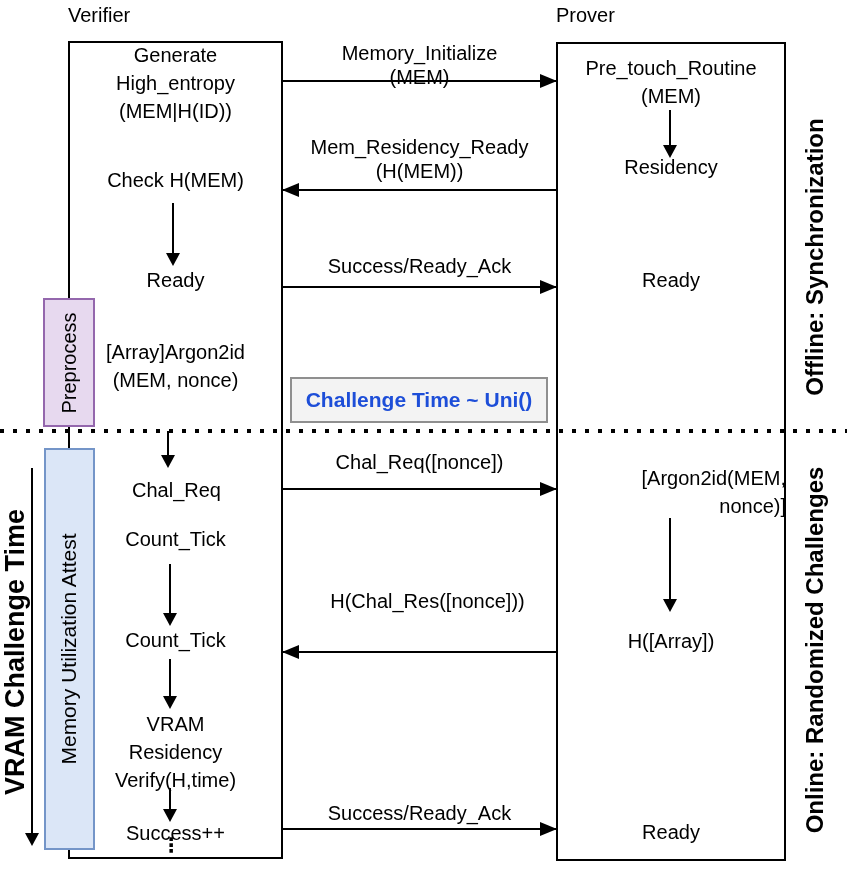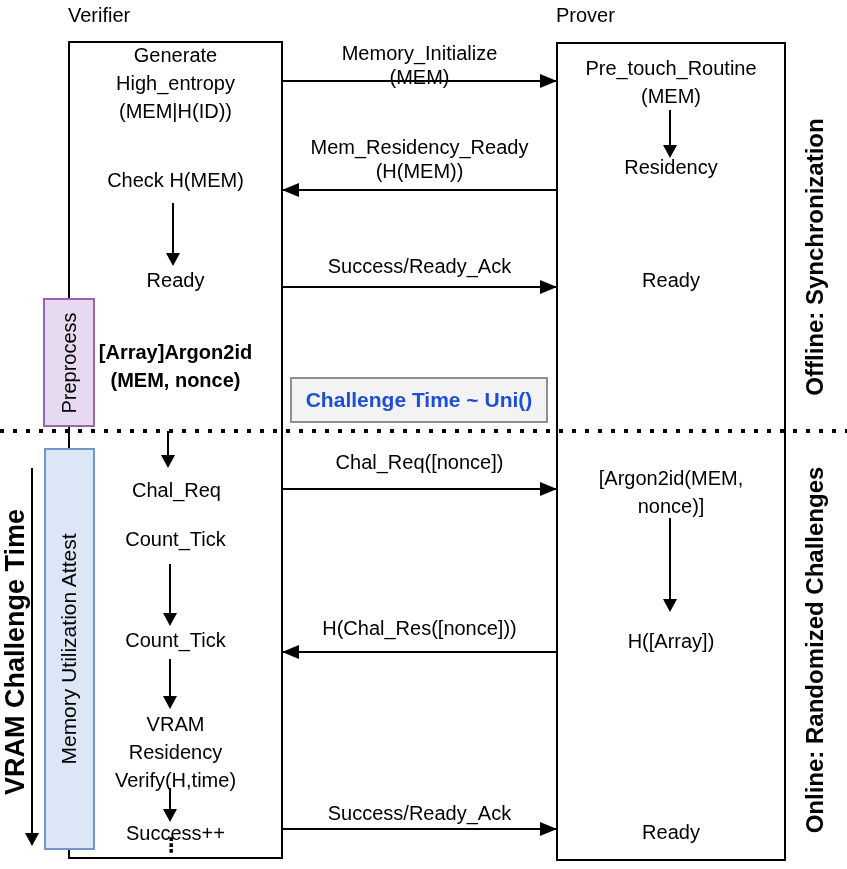--- a/index.html
+++ b/index.html
@@ -65,21 +65,21 @@
   <div class="phase-divider"></div>
 
   <div class="abs ctext" style="left:68px; top:41px; width:215px;">
     <div>Generate</div>
     <div>High_entropy</div>
     <div>(MEM|H(ID))</div>
   </div>
   <div class="abs ctext" style="left:68px; top:166px; width:215px;">Check H(MEM)</div>
   <div class="varrow" style="left:172px; top:203px; height:50px;"></div>
   <div class="abs ctext" style="left:68px; top:266px; width:215px;">Ready</div>
-  <div class="abs ctext" style="left:68px; top:338px; width:215px;font-weight:bold;">
+  <div class="abs ctext" style="left:68px; top:338px; width:215px;">
     <div>[Array]Argon2id</div>
     <div>(MEM, nonce)</div>
   </div>
   <div class="varrow" style="left:167px; top:431px; height:24px;"></div>
   <div class="abs ctext" style="left:69px; top:476px; width:215px;">Chal_Req</div>
   <div class="abs ctext" style="left:68px; top:525px; width:215px;">Count_Tick</div>
   <div class="varrow" style="left:169px; top:564px; height:49px;"></div>
   <div class="abs ctext" style="left:68px; top:626px; width:215px;">Count_Tick</div>
   <div class="varrow" style="left:169px; top:659px; height:37px;"></div>
   <div class="abs ctext" style="left:68px; top:710px; width:215px;">
@@ -93,21 +93,21 @@
 
   <div class="abs ctext" style="left:556px; top:54px; width:230px;">
     <div>Pre_touch_Routine</div>
     <div>(MEM)</div>
   </div>
   <div class="varrow" style="left:669px; top:110px; height:35px;"></div>
   <div class="abs ctext" style="left:556px; top:153px; width:230px;">
     <div>Residency</div>
   </div>
   <div class="abs ctext" style="left:556px; top:266px; width:230px;">Ready</div>
-  <div class="abs ctext" style="left:556px; top:464px; width:230px;">
+  <div class="abs ctext" style="left:556px; top:464px; width:230px;text-align:right;">
     <div>[Argon2id(MEM,</div>
     <div>nonce)]</div>
   </div>
   <div class="varrow" style="left:669px; top:518px; height:81px;"></div>
   <div class="abs ctext" style="left:556px; top:627px; width:230px;">H([Array])</div>
   <div class="abs ctext" style="left:556px; top:818px; width:230px;">Ready</div>
 
   <div class="msg" style="top:41px;">
     <div>Memory_Initialize</div>
     <div>(MEM)</div>
@@ -123,21 +123,21 @@
   <div class="msg" style="top:254px;">
     <div>Success/Ready_Ack</div>
   </div>
   <div class="harrow dir-right" style="top:286px;"></div>
 
   <div class="msg" style="top:450px;">
     <div>Chal_Req([nonce])</div>
   </div>
   <div class="harrow dir-right" style="top:488px;"></div>
 
-  <div class="msg" style="top:616px;">
+  <div class="msg" style="top:589px;margin-left:8px;">
     <div>H(Chal_Res([nonce]))</div>
   </div>
   <div class="harrow dir-left" style="top:651px;"></div>
 
   <div class="msg" style="top:801px;">
     <div>Success/Ready_Ack</div>
   </div>
   <div class="harrow dir-right" style="top:828px;"></div>
 
   <div class="note-box">Challenge Time ~ Uni()</div>

